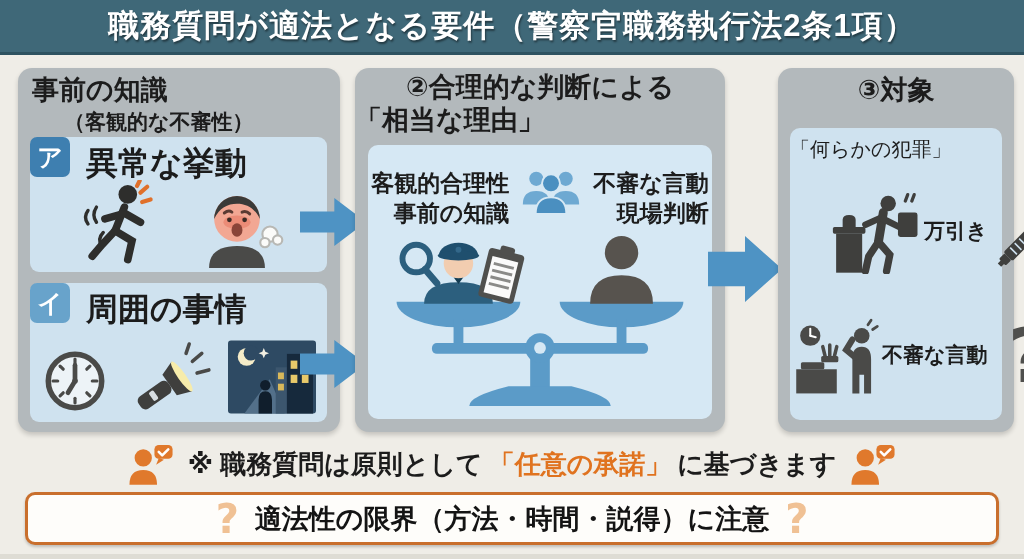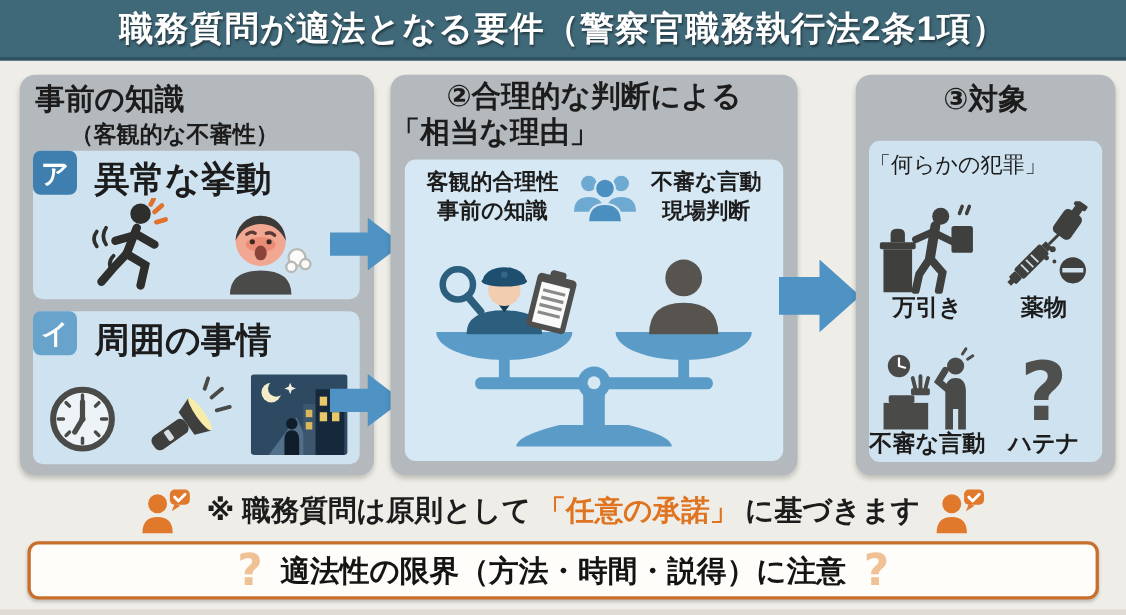--- a/index.html
+++ b/index.html
@@ -50,37 +50,37 @@
   .judg-title1{position:absolute;left:0;right:0;top:5px;text-align:center;}
   .judg-title2{position:absolute;left:0;right:0;top:38px;text-align:left;}
   .judg-inner{
     position:absolute;left:13px;top:77px;width:344px;height:274px;
     background:#d6e8f4;border-radius:10px;
   }
   .judg-textrow{
     position:absolute;left:0;right:0;top:8px;
     display:flex;align-items:center;justify-content:center;gap:10px;
   }
-  .judg-lines{font-size:20px;font-weight:bold;text-align:center;line-height:1.3;white-space:nowrap;}
+  .judg-lines{font-size:23px;font-weight:bold;text-align:right;line-height:1.3;white-space:nowrap;margin-top:16px;}
   .balance-wrap{position:absolute;left:50%;bottom:0;transform:translateX(-50%);}
   
   .target-title{position:absolute;left:0;right:0;top:8px;text-align:center;}
   .target-inner{
     position:absolute;left:12px;top:60px;width:212px;height:292px;
     background:#cfe2ef;border-radius:10px;
   }
   .target-heading{
     position:absolute;left:0;right:0;top:8px;text-align:left;
     font-size:20px;font-weight:normal;white-space:nowrap;
   }
   .target-grid{
     position:absolute;left:0;right:0;top:42px;bottom:2px;
     display:grid;grid-template-columns:1fr 1fr;grid-template-rows:1fr 1fr;
   }
-  .target-cell{display:flex;flex-direction:column;align-items:center;justify-content:flex-end;overflow:visible;}
+  .target-cell{display:flex;flex-direction:row;align-items:center;justify-content:flex-end;overflow:visible;}
   .target-label{font-size:21px;font-weight:bold;white-space:nowrap;line-height:1.2;padding-bottom:2px;}
   .hatena-glyph{
     font-size:74px;font-weight:bold;color:#4f4f4d;line-height:0.9;
     font-family:"DejaVu Sans",sans-serif;
   }
   
   .arrow{
     position:absolute;background:#4e93c4;
     clip-path:polygon(0% 28%,52% 28%,52% 0%,100% 50%,52% 100%,52% 72%,0% 72%);
     filter:drop-shadow(0 2px 2px rgba(0,0,0,.2));

